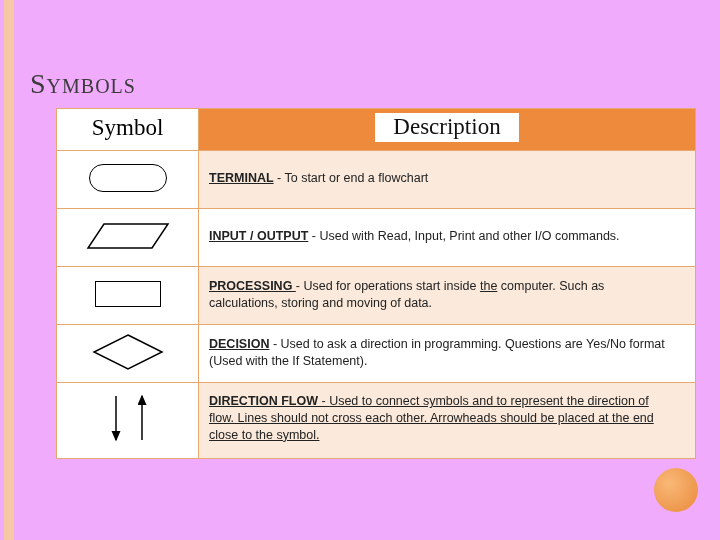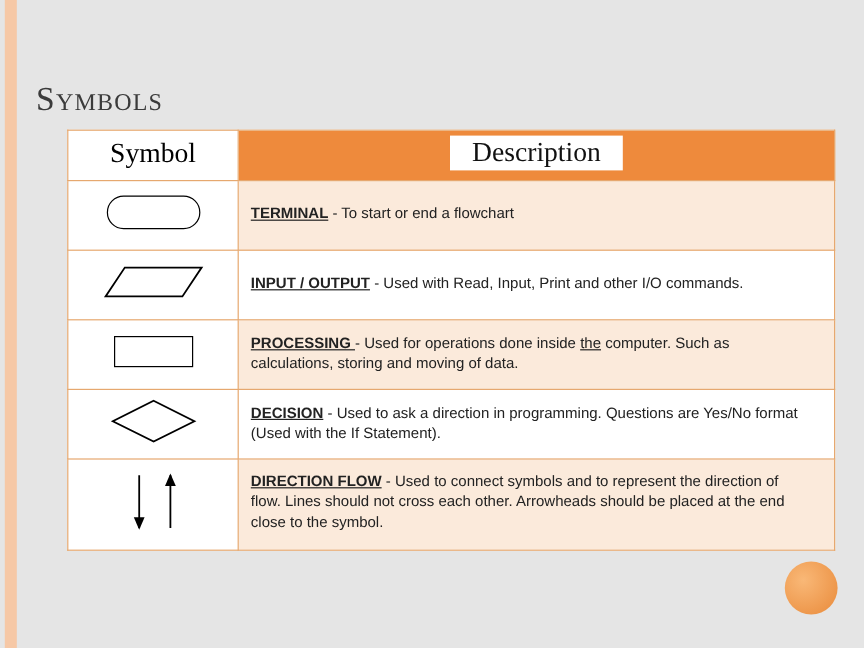--- a/index.html
+++ b/index.html
@@ -1,18 +1,18 @@
 <!DOCTYPE html>
 <html><head>
 <meta charset="utf-8">
 <style>
   * { box-sizing: border-box; margin: 0; padding: 0; }
   html, body { width: 720px; height: 540px; background: #fff; font-family: Arial, Helvetica, sans-serif; }
   .slide {
-    width: 720px; height: 540px; position: relative; background: #e5e5e5;
+    width: 720px; height: 540px; position: relative; background: #f0abfc;
     padding: 18px 26px 0 14px;
   }
   
   .left-strip {
     position: absolute; left: 4px; top: 0; width: 10px; height: 540px;
     background: #f6c8a6;
   }
   
   .accent {
     position: absolute; right: 22px; bottom: 28px; width: 44px; height: 44px;
@@ -36,21 +36,21 @@
   }
   .th-symbol { width: 142px; background: #fff; }
   .th-desc { background: #ee8a3c; color: #111; }
   .th-desc-inner {
     display: inline-block; background: #fff; padding: 1px 18px 2px;
   }
   tbody tr:nth-child(odd) td { background: #fbeadb; }
   tbody tr:nth-child(even) td { background: #ffffff; }
   .sym-cell { width: 142px; height: 58px; text-align: center; vertical-align: middle; background: #fff !important; }
   .desc-cell { padding: 8px 20px 10px 10px; font-size: 12.5px; line-height: 1.35; color: #222; vertical-align: middle; }
-  .row-tall .desc-cell { padding-top: 10px; padding-bottom: 14px; }
+  .row-tall .desc-cell { padding-top: 10px; padding-bottom: 14px; text-decoration: underline; }
   .term { text-decoration: underline; font-weight: bold; }
   .u { text-decoration: underline; }
   
   .sym { display: inline-block; }
   .sym-terminal { width: 78px; height: 28px; border: 1.5px solid #000; border-radius: 16px; }
   .sym-proc { width: 66px; height: 26px; border: 1.5px solid #000; }
   .sym-conn { width: 30px; height: 30px; border: 1.5px solid #000; border-radius: 50%; }
   .sym-io svg, .sym-dec svg, .sym-flow svg { display: block; margin: 0 auto; }
 </style>
 </head>
@@ -93,21 +93,21 @@
         <td class="desc-cell">
           <span class="term">INPUT / OUTPUT</span><span> - </span><span>Used with Read, Input, Print and other I/O commands.</span>
         </td>
       </tr>
 
       <tr>
         <td class="sym-cell">
           <span class="sym sym-proc"></span>
         </td>
         <td class="desc-cell">
-          <span class="term">PROCESSING </span><span>- </span><span>Used for operations done inside </span><span class="u">the</span><span> computer. Such as calculations, storing and moving of data.</span>
+          <span class="term">PROCESSING </span><span>- </span><span>Used for operations start inside </span><span class="u">the</span><span> computer. Such as calculations, storing and moving of data.</span>
         </td>
       </tr>
 
       <tr>
         <td class="sym-cell">
           <span class="sym sym-dec">
             <svg width="74" height="40">
                 <polygon points="37,3 71,20 37,37 3,20" fill="none" stroke="#000" stroke-width="1.5"></polygon>
               </svg>
           </span>

